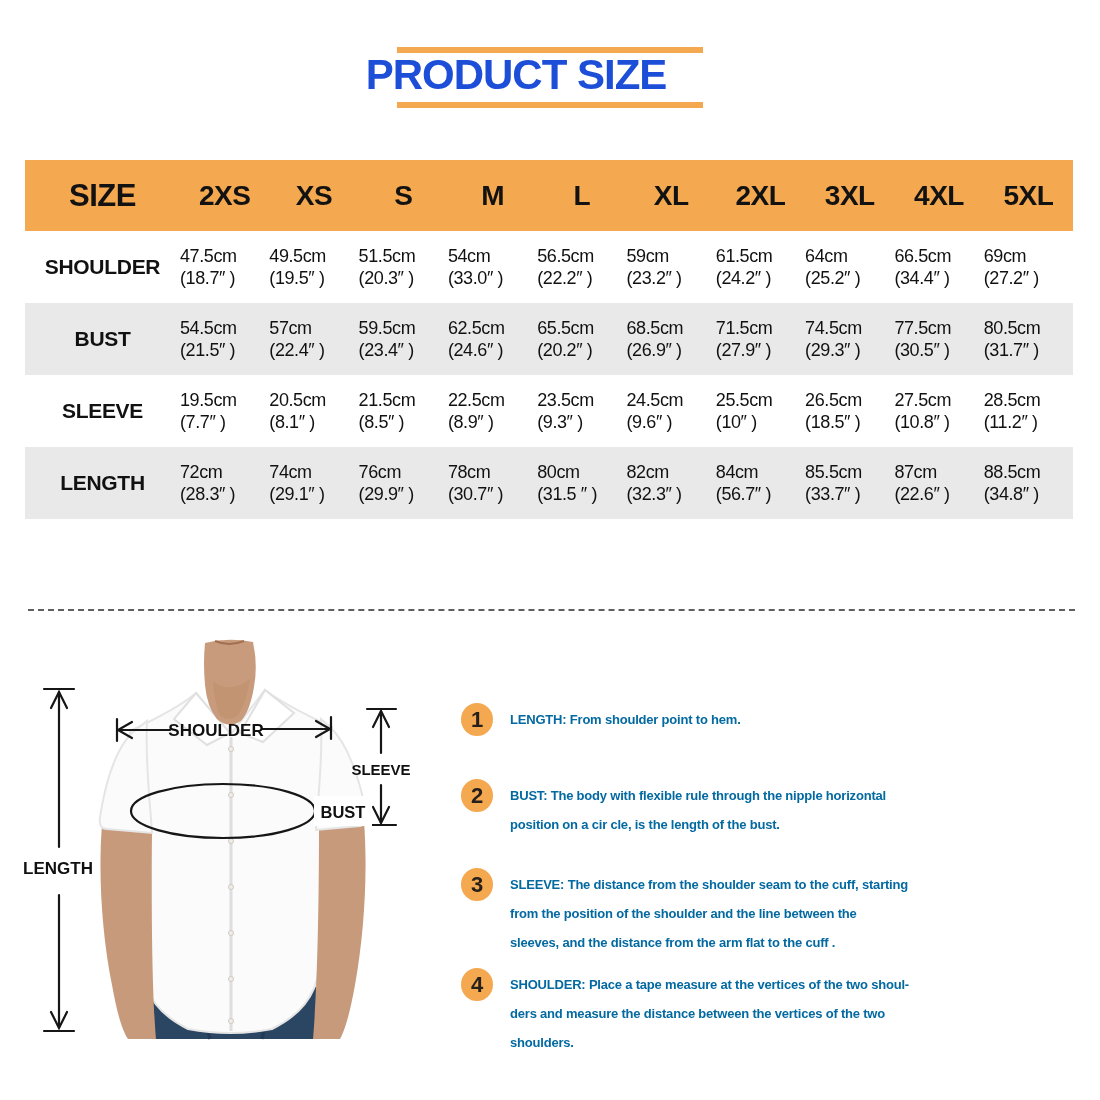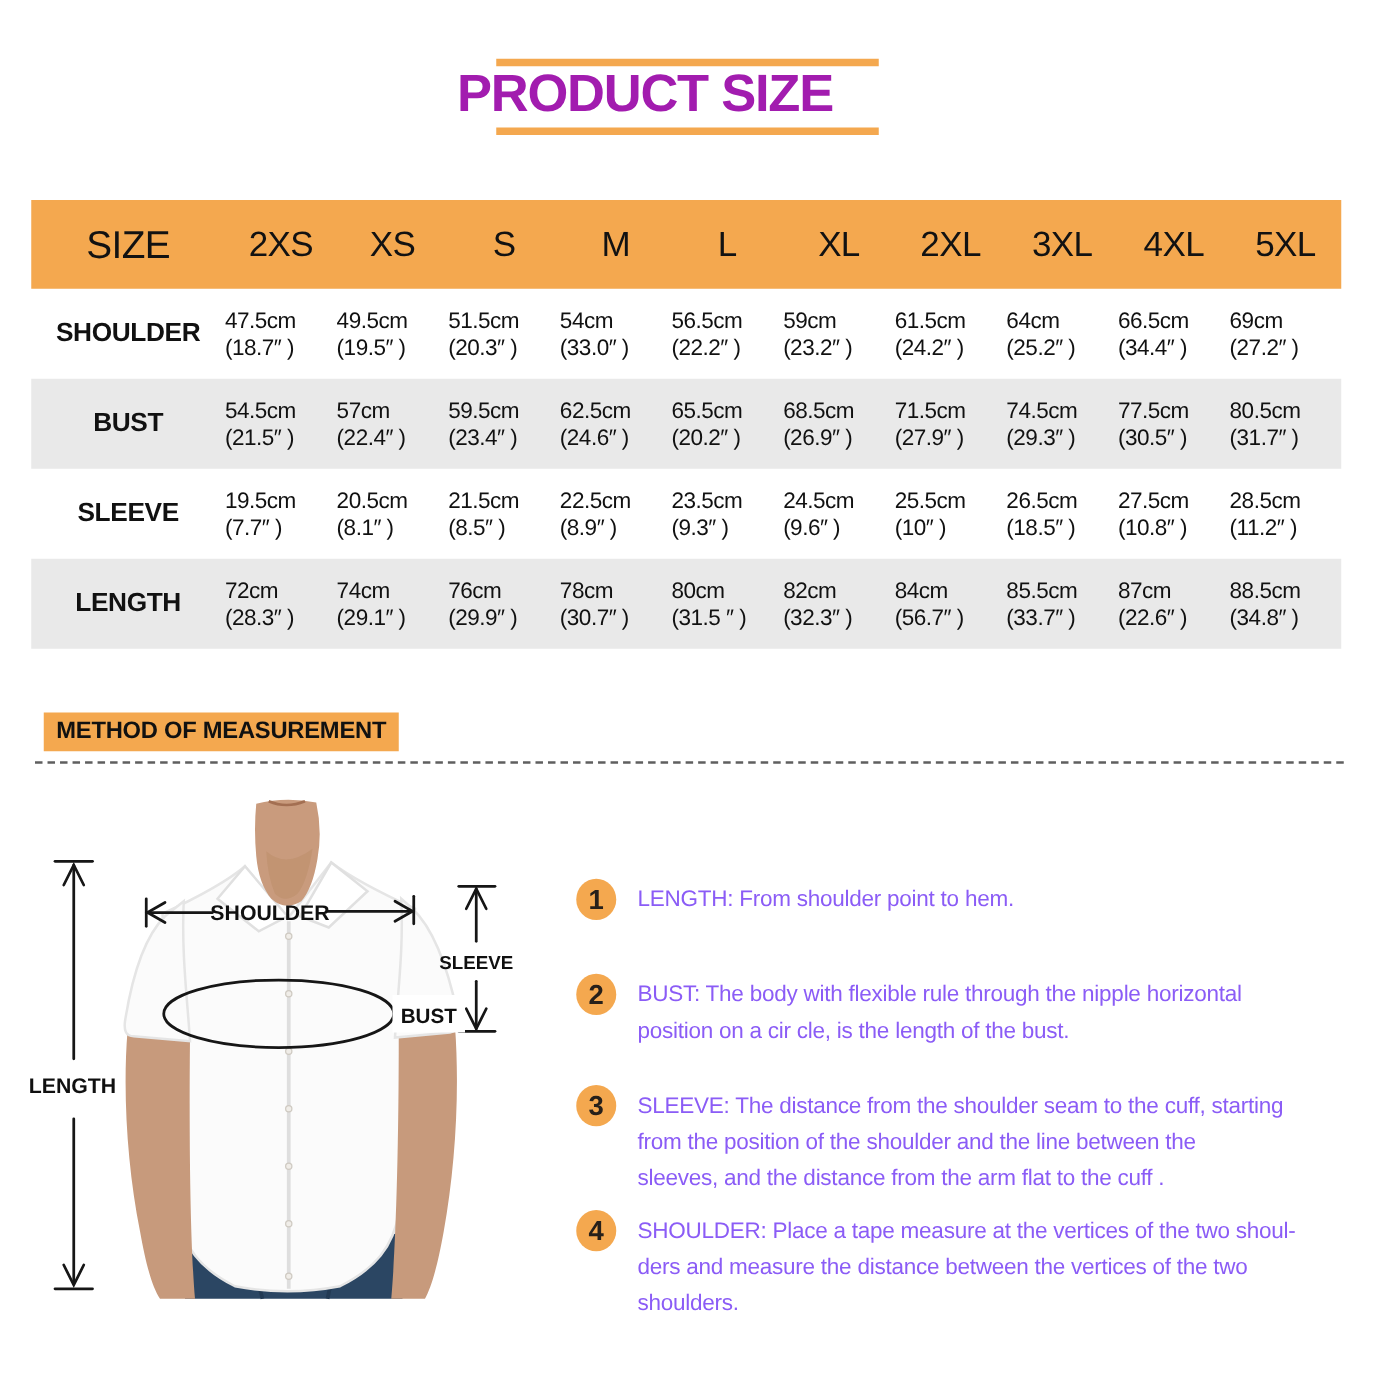--- a/index.html
+++ b/index.html
@@ -10,30 +10,30 @@
     font-family:"Liberation Sans","DejaVu Sans",sans-serif; color:#111;
   }
   .page { position:absolute; inset:0; }
 
   
   .bar { position:absolute; left:397px; width:306px; height:6px; background:var(--accent); }
   #bar-top { top:47px; }
   #bar-bottom { top:102px; }
   .title {
     position:absolute; top:46px; left:0; width:1032px; height:56px; line-height:58px;
-    margin:0; text-align:center; font-size:42px; font-weight:700; letter-spacing:-1px; color:#a21caf;
+    margin:0; text-align:center; font-size:42px; font-weight:700; letter-spacing:-1px; color:#1d4ed8;
   }
 
   
   .table { position:absolute; left:25px; top:160px; width:1048px; }
   .thead {
     display:grid; grid-template-columns:155px repeat(10,1fr); height:71px;
     background:var(--accent); align-items:center;
   }
-  .th { text-align:center; font-size:28px; font-weight:400; letter-spacing:-0.5px; color:#121212; }
+  .th { text-align:center; font-size:28px; font-weight:700; letter-spacing:-0.5px; color:#121212; }
   .th.first { font-size:31px; }
   .trow { display:grid; grid-template-columns:155px repeat(10,1fr); height:72px; align-items:center; }
   .trow.alt { background:var(--rowalt); }
   .rowlabel { text-align:center; font-size:21px; font-weight:600; letter-spacing:-0.3px; }
   .cell { text-align:left; font-size:18px; line-height:22px; letter-spacing:-0.4px; }
 
   
   .method {
     position:absolute; left:35px; top:570px; background:var(--accent);
     font-size:19px; font-weight:700; padding:4px 10px 5px; letter-spacing:-0.2px;
@@ -45,21 +45,21 @@
   .ann { stroke:#161616; stroke-width:2.2; fill:none; stroke-linecap:round; }
   .annlbl { font-weight:700; fill:#101010; }
 
   
   #instructions { position:absolute; left:461px; top:0; width:630px; height:1100px; }
   .instr { position:absolute; left:0; display:flex; gap:17px; align-items:flex-start; }
   .num {
     flex:0 0 32px; width:32px; height:33px; border-radius:50%; background:var(--accent);
     color:#27201a; font-size:22px; font-weight:700; display:flex; align-items:center; justify-content:center;
   }
-  .itext { width:585px; font-size:18px; line-height:29px; white-space:pre-line; letter-spacing:-0.2px; padding-top:2px; color:#8b5cf6; }
+  .itext { width:585px; font-size:13px; line-height:29px; white-space:pre-line; letter-spacing:-0.2px; padding-top:2px; color:#0369a1;font-weight:bold; }
 </style>
 </head>
 <body>
 
 <div class="page">
 
   <div class="bar" id="bar-top"></div>
   <h1 class="title">PRODUCT SIZE</h1>
   <div class="bar" id="bar-bottom"></div>
 
@@ -246,21 +246,20 @@
             <div class="in">(22.6″ )</div>
           </div>
           <div class="cell">
             <div class="cm">88.5cm</div>
             <div class="in">(34.8″ )</div>
           </div>
         </div>
       </div>
   </section>
 
-  <div class="method">METHOD OF MEASUREMENT</div>
   <div class="dashes"></div>
 
   <svg class="figure" width="440" height="410" viewBox="0 0 440 410">
 
     <path d="M140,356 L310,352 L312,404 L138,404 Z" fill="#2B4663"></path>
     <path d="M188,360 L200,404 M262,358 L252,404" stroke="#223A54" stroke-width="3" fill="none"></path>
 
     <path d="M120,96 C150,82 172,70 186,58 L220,100 L255,55 C272,68 296,80 322,92
              C319,160 315,260 309,335 C305,362 290,380 262,394 Q220,402 178,394
              C150,380 136,362 132,335 C126,260 122,160 120,96 Z" fill="#FBFBFB" stroke="#E5E5E5" stroke-width="2"></path>

